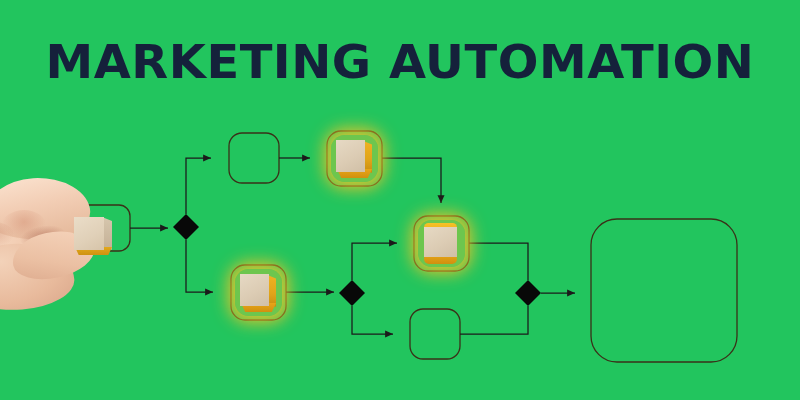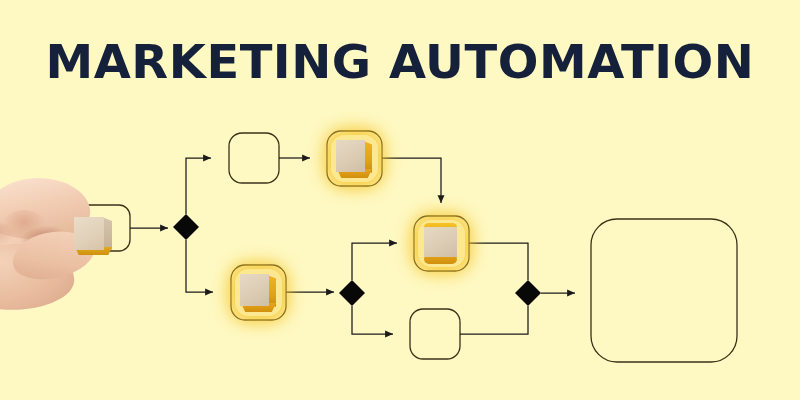--- a/index.html
+++ b/index.html
@@ -102,21 +102,21 @@
   }
   .glow{
     position:absolute;border-radius:14px;
     box-shadow:0 0 16px 7px rgba(246,196,40,0.85);
     background:rgba(250,200,50,0.35);
   }
 </style>
 </head>
 <body style="background: rgb(253, 217, 92);">
 
-<div id="stage" style="background: #fef9c3;">
+<div id="stage" style="background: #22c55e;">
 
   <div id="title" style="color: rgb(21, 33, 59);">MARKETING AUTOMATION</div>
 
   <svg id="flow" viewBox="0 0 800 400">
     <defs>
       <marker id="arrow" viewBox="0 0 10 10" refX="9" refY="5" markerWidth="7" markerHeight="7" orient="auto-start-reverse">
         <path d="M 0 1 L 9 5 L 0 9 z" fill="#1b1b1b"></path>
       </marker>
       <marker id="arrowdown" viewBox="0 0 10 10" refX="9" refY="5" markerWidth="7" markerHeight="7" orient="auto-start-reverse">
         <path d="M 0 1 L 9 5 L 0 9 z" fill="#1b1b1b"></path>

